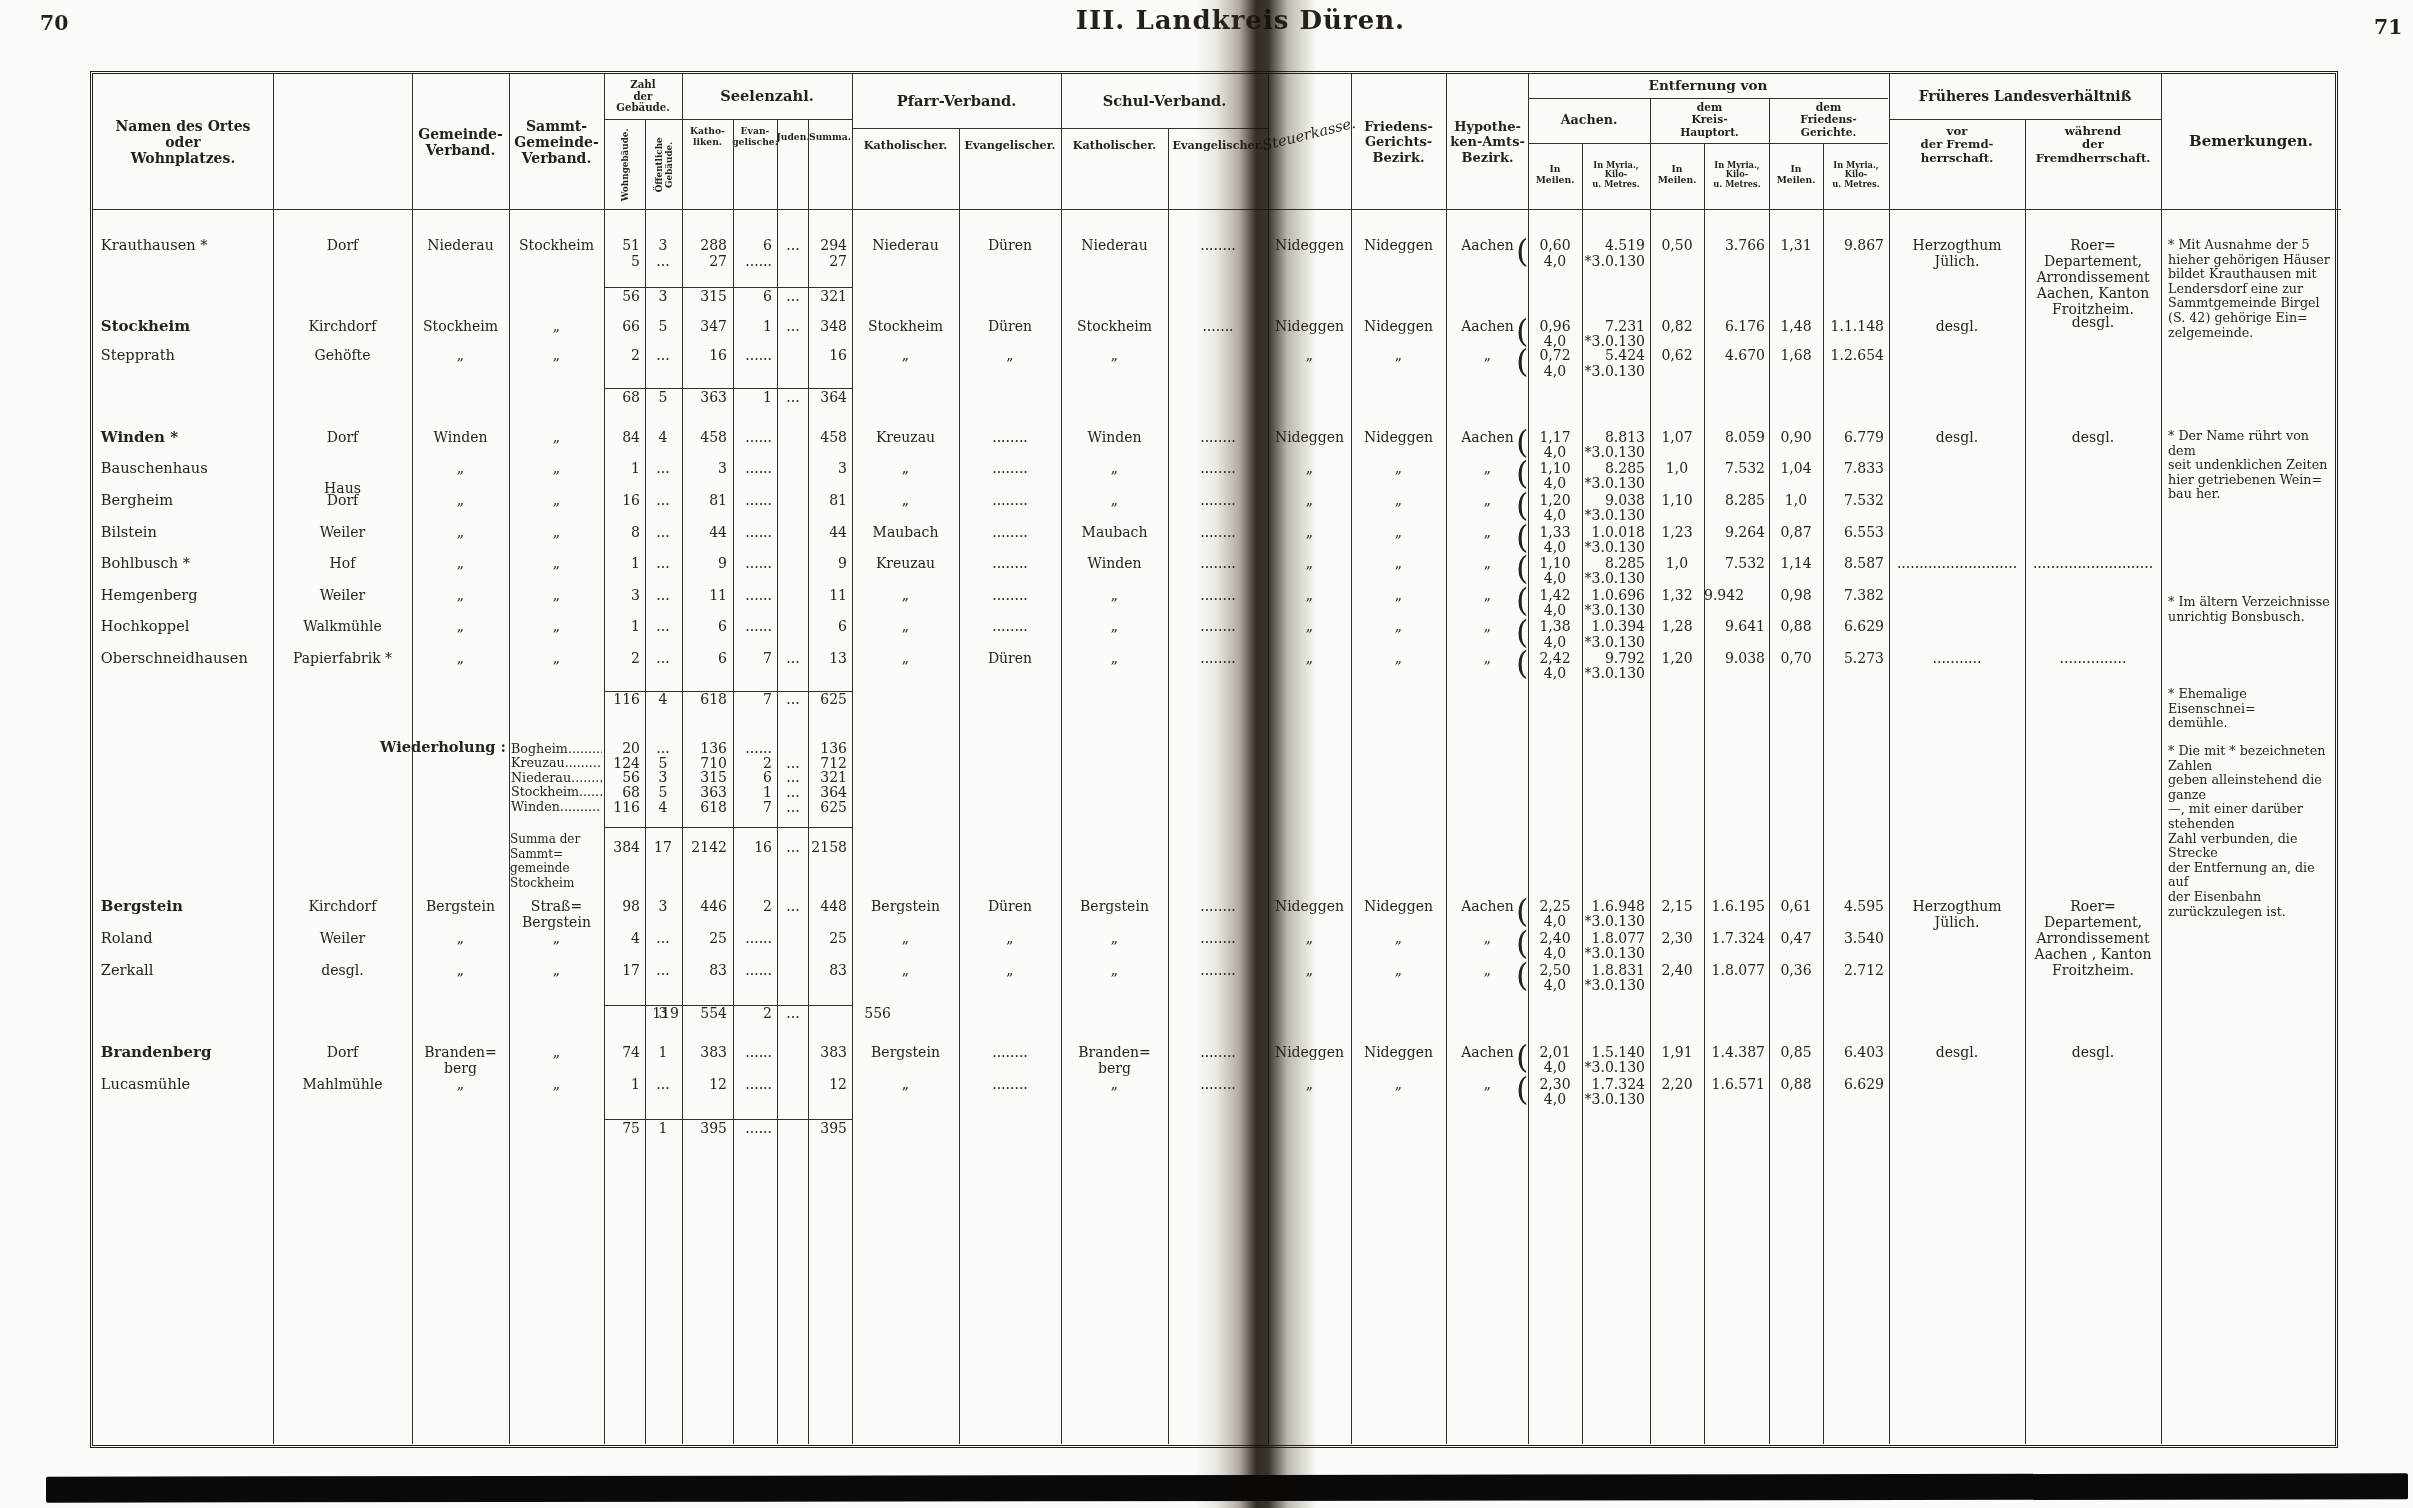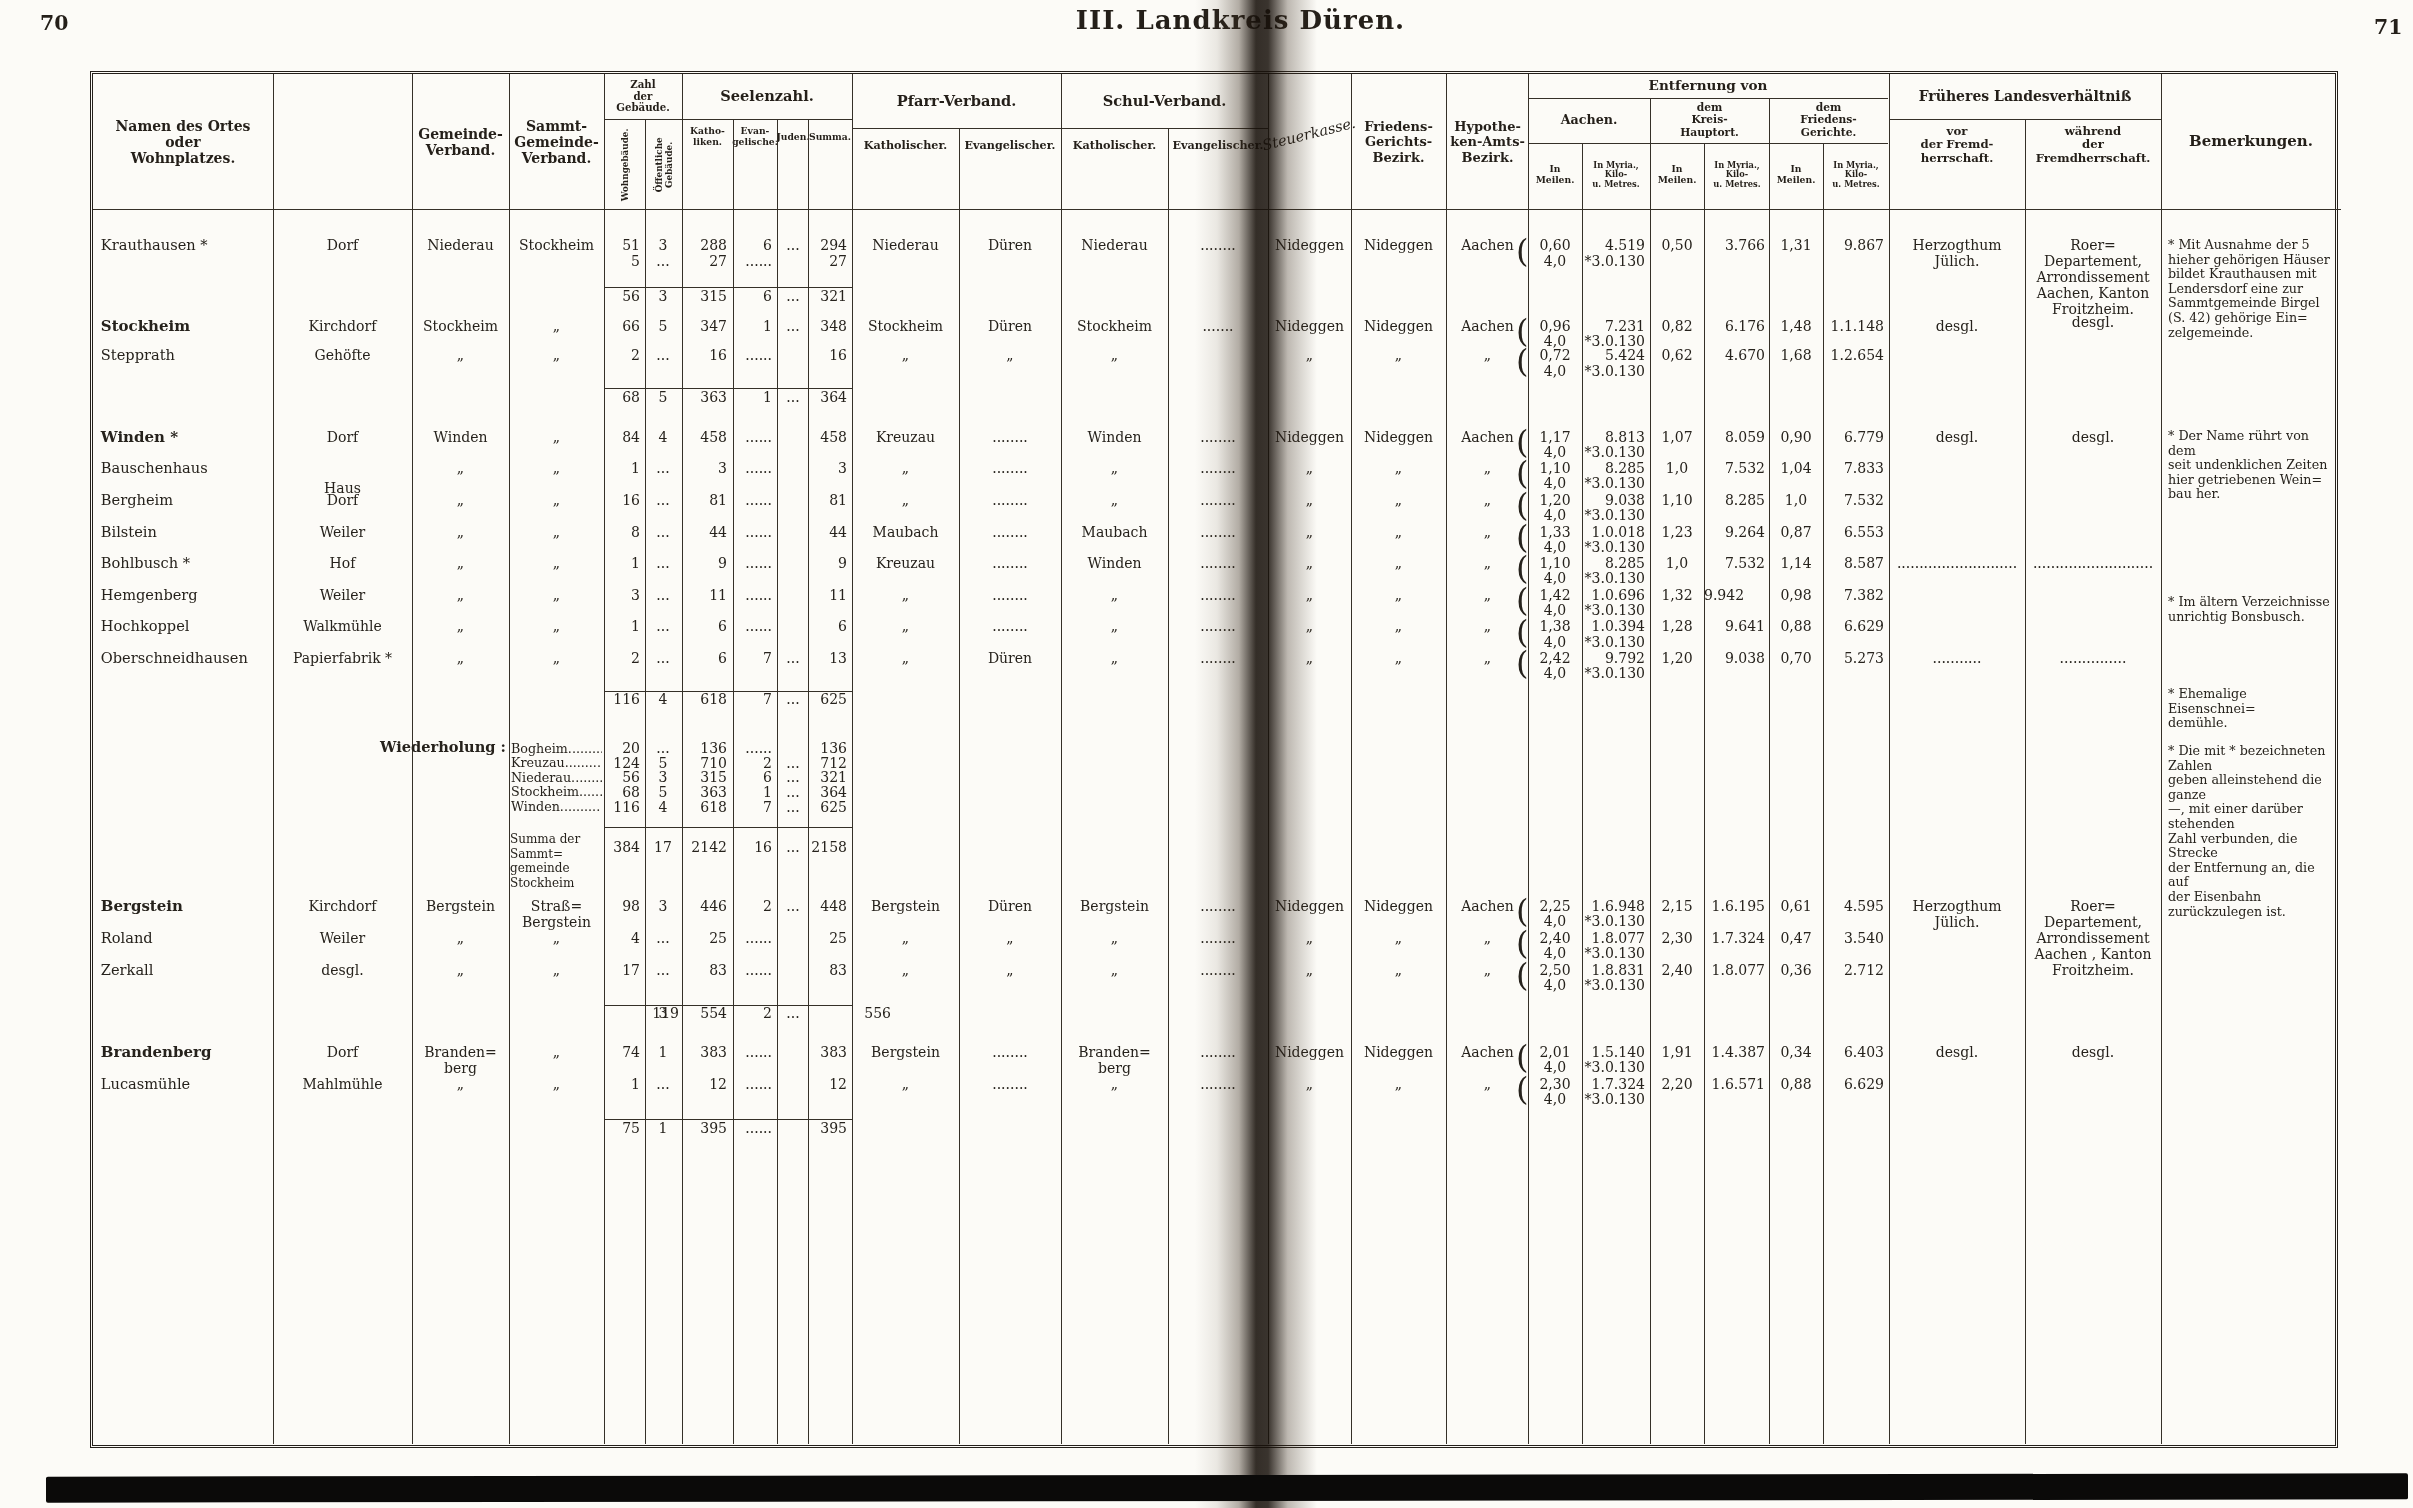--- a/index.html
+++ b/index.html
@@ -519,21 +519,21 @@
         <div class="c" style="left: 1175px; top: 970px; width: 83px; text-align: center;">Nideggen</div>
         <div class="c" style="left: 1258px; top: 970px; width: 95px; text-align: center;">Nideggen</div>
         <div class="c" style="left: 1353px; top: 970px; width: 83px; text-align: center;">Aachen</div>
         <div class="brace" style="left: 1423px; top: 966px; width: 12.7px;">(</div>
         <div class="c" style="left: 1435px; top: 970px; width: 54px; text-align: center;">2,01</div>
         <div class="c" style="left: 1489px; top: 970px; width: 63px; text-align: right;">1.5.140</div>
         <div class="c" style="left: 1435px; top: 985px; width: 54px; text-align: center;">4,0</div>
         <div class="c" style="left: 1489px; top: 985px; width: 63px; text-align: right;">*3.0.130</div>
         <div class="c" style="left: 1557px; top: 970px; width: 54px; text-align: center;">1,91</div>
         <div class="c" style="left: 1611px; top: 970px; width: 61px; text-align: right;">1.4.387</div>
-        <div class="c" style="left: 1676px; top: 970px; width: 54px; text-align: center;">0,34</div>
+        <div class="c" style="left: 1676px; top: 970px; width: 54px; text-align: center;">0,85</div>
         <div class="c" style="left: 1730px; top: 970px; width: 61px; text-align: right;">6.403</div>
         <div class="c placename" style="left: 7.8px; top: 1002px; width: 172px; text-align: left;">Lucasmühle</div>
         <div class="c" style="left: 180px; top: 1002px; width: 139px; text-align: center;">Mahlmühle</div>
         <div class="c" style="left: 319px; top: 1002px; width: 97px; text-align: center;">„</div>
         <div class="c" style="left: 416px; top: 1002px; width: 95px; text-align: center;">„</div>
         <div class="c" style="left: 511px; top: 1002px; width: 36px; text-align: right;">1</div>
         <div class="c" style="left: 552px; top: 1002px; width: 36px; text-align: center;">...</div>
         <div class="c" style="left: 589px; top: 1002px; width: 45px; text-align: right;">12</div>
         <div class="c" style="left: 640px; top: 1002px; width: 39px; text-align: right;">......</div>
         <div class="c" style="left: 715px; top: 1002px; width: 39px; text-align: right;">12</div>

